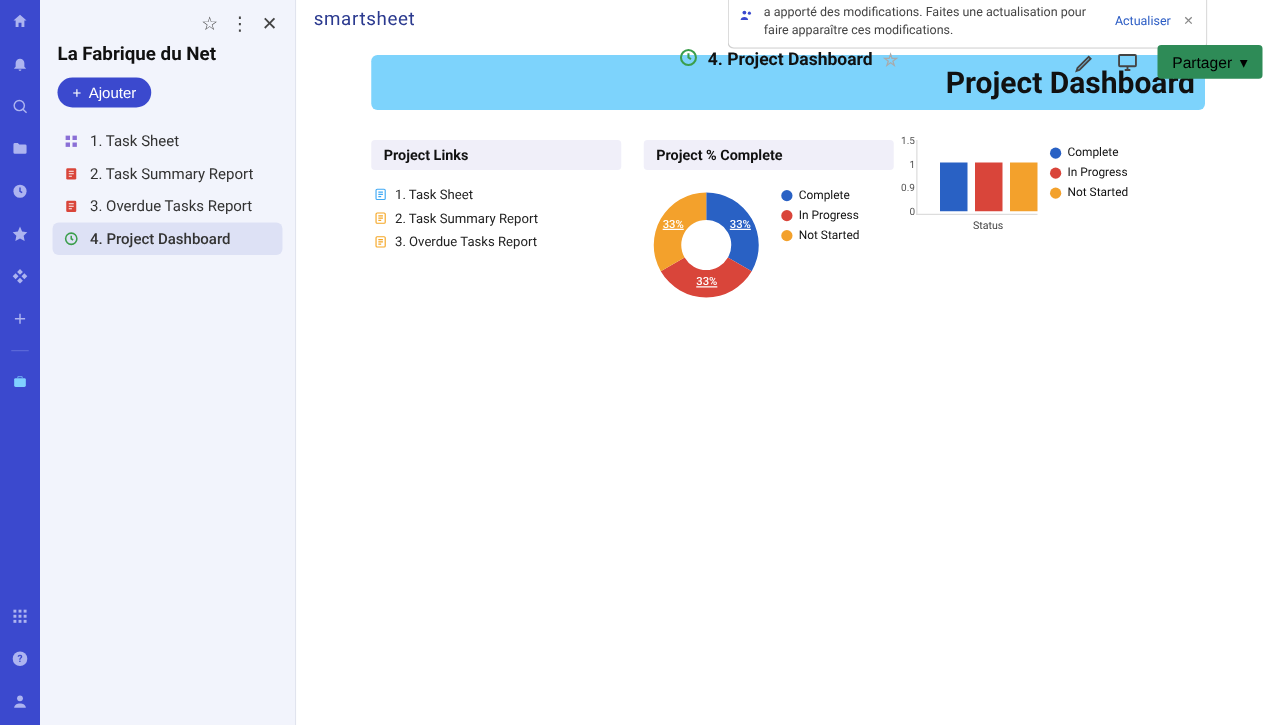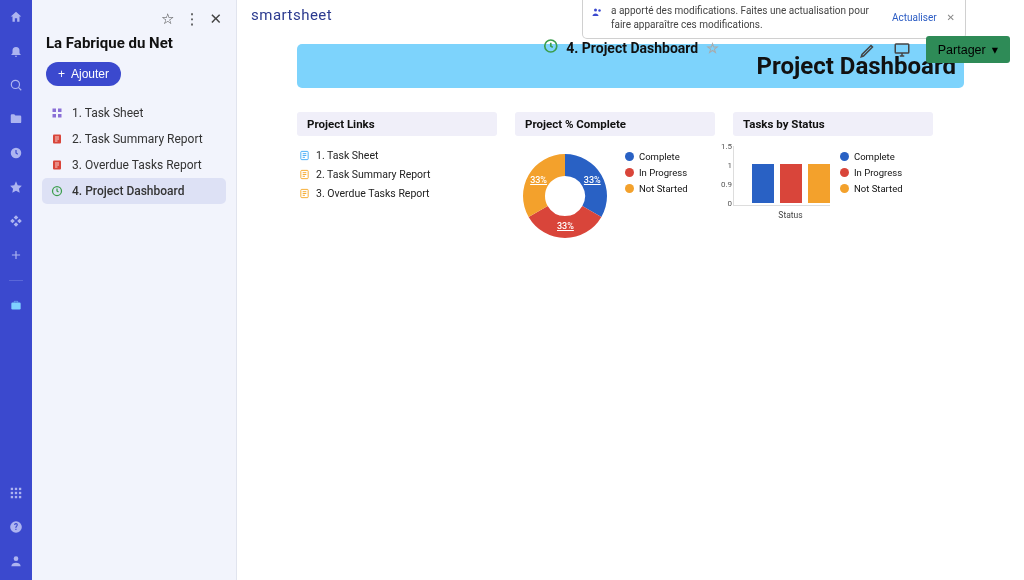--- a/index.html
+++ b/index.html
@@ -301,21 +301,20 @@
                 </div>
                 <div class="legend-row">
                   <span class="legend-dot" style="background:#f3a12c"></span>
                   <span>Not Started</span>
                 </div>
               </div>
           </div>
         </div>
 
         <div class="widget">
-          <div class="widget-head">Tasks by Status</div>
           <div class="bar-wrap">
             <div style="position:relative">
               <div class="bar-chart" id="bar-chart">
                 <div class="y-ticks" id="y-ticks">
                     <span>1.5</span>
                     <span>1</span>
                     <span>0.9</span>
                     <span>0</span>
                   </div>
               <div class="bar" style="height: 38.6667px; background: rgb(41, 97, 196);"></div>

